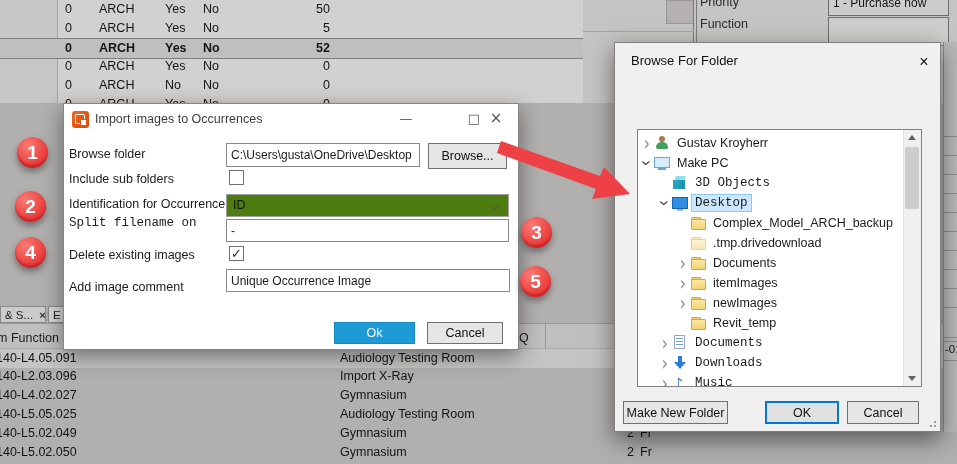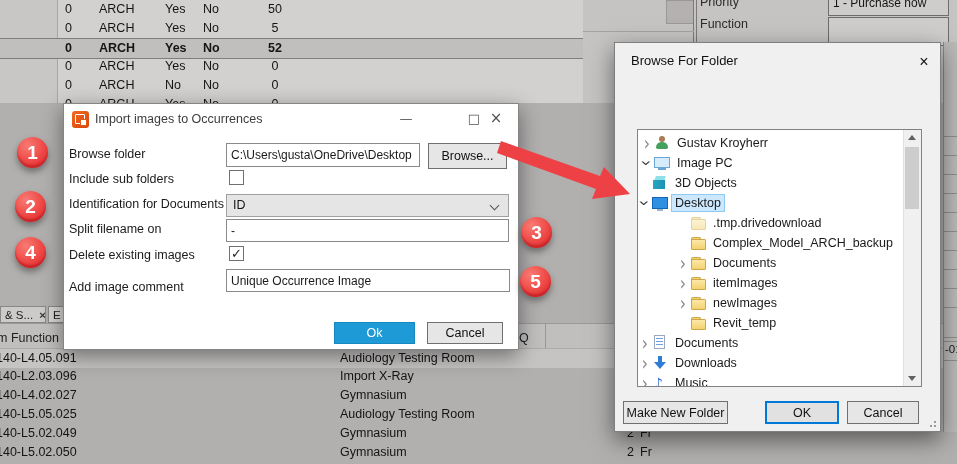--- a/index.html
+++ b/index.html
@@ -10,21 +10,21 @@
   
   .top-left{left:0;top:0;width:583px;height:103px;background:#d3d1d0;border-right:1px solid #8f8d8c;}
   .tl-band{left:0;top:0;width:57px;height:103px;background:#c9c7c6;border-right:1px solid #a8a6a5;}
   .trowbg{left:0;width:583px;height:19px;line-height:19px;}
   .trowbg.sel{background:#c1bfbe;border-top:1px solid #807e7d;border-bottom:1px solid #807e7d;font-weight:bold;}
   .tc{position:absolute;white-space:nowrap;}
   .tc0{left:58px;width:14px;text-align:right;}
   .tc1{left:99px;}
   .tc2{left:165px;}
   .tc3{left:203px;}
-  .tc4{left:252px;width:46px;text-align:center;}
+  .tc4{left:284px;width:46px;text-align:right;}
 
   
   .top-right{left:583px;top:0;width:374px;height:103px;background:#c6c4c3;}
   .tr-block{left:83px;top:0;width:26px;height:22px;background:#b4b1b0;border:1px solid #9a9897;}
   .tr-vline{top:0;width:1px;height:103px;background:#7b7979;}
   .tr-hline{left:0;top:31px;width:111px;height:1px;background:#a5a3a2;}
   .tr-label{color:#2b2b2b;white-space:nowrap;}
   .tr-box{left:245px;width:119px;background:#cfcdcc;border:1px solid #6f6d6c;}
 
   
@@ -54,36 +54,36 @@
           color:#555;font-size:13px;font-family:"DejaVu Sans",sans-serif;}
   .flabel{left:5px;color:#1b1b1b;white-space:nowrap;}
   .tinput{background:#fff;border:1px solid #8a8a8a;box-sizing:border-box;font-family:"Liberation Sans",sans-serif;
           font-size:12px;padding:2px 4px;color:#1a1a1a;}
   .btn{background:#e6e6e6;border:1px solid #707070;box-sizing:border-box;display:flex;align-items:center;
        justify-content:center;font-size:12.5px;color:#111;}
   .btn-ok-blue{background:#1e9ad6;border:1px solid #1787c0;color:#fff;}
   .cbox{width:15px;height:15px;background:#fff;border:1px solid #707070;box-sizing:border-box;
         display:flex;align-items:center;justify-content:center;}
   .cbmark{font-family:"DejaVu Sans",sans-serif;font-size:13px;color:#1f1f1f;line-height:13px;}
-  .selectbox{background:#e5e5e5;border:1px solid #a0a0a0;box-sizing:border-box;}
+  .selectbox{background:#4d7c0f;border:1px solid #a0a0a0;box-sizing:border-box;}
   .selectbox .seltext{position:absolute;left:6px;top:3px;}
   .chev{position:absolute;right:10px;top:7px;width:6px;height:6px;border-right:1.5px solid #555;
         border-bottom:1.5px solid #555;transform:rotate(45deg);}
 
   
   .browse-dlg{left:614px;top:42px;width:327px;height:390px;background:#f0f0f0;border:1px solid #7f7f7f;
               box-shadow:0 8px 22px rgba(0,0,0,.5);z-index:20;box-sizing:border-box;}
   .bdlg-title{left:16px;top:10px;font-size:13px;color:#101010;}
   .bdlg-close{left:296px;top:7px;width:26px;height:24px;display:flex;align-items:center;justify-content:center;
               font-size:16px;color:#111;}
   .treebox{left:22px;top:86px;width:285px;height:258px;background:#fff;border:1px solid #828282;
            box-sizing:border-box;overflow:hidden;}
   .treerows{position:absolute;left:0;top:3px;right:17px;}
   .trow{display:flex;align-items:center;height:20px;white-space:nowrap;text-align:right;}
-  .lv0{padding-left:2px;} .lv1{} .lv2{padding-left:38px;}
+  .lv0{padding-left:2px;} .lv1{padding-left:20px;font-family:Liberation Mono, monospace;} .lv2{padding-left:38px;}
   .exp{width:14px;flex:0 0 14px;height:20px;display:flex;align-items:center;justify-content:center;}
   .exp::before{display:inline-block;font-family:"DejaVu Sans",sans-serif;font-size:14px;line-height:14px;}
   .exp[data-expand="collapsed"]::before{content:"›";color:#8c8c8c;transform:scale(1.1,1.4);}
   .exp[data-expand="expanded"]::before{content:"›";color:#3c3c3c;transform:rotate(90deg) scale(1.1,1.4);}
   .exp[data-expand="none"]::before{content:"";}
   .tlbl{padding:1px 3px;color:#1a1a1a;}
   .tlbl[data-selected="true"]{background:#cbe8ff;outline:1px solid #90c8f0;}
 
   .ticon{width:17px;height:16px;position:relative;flex:0 0 17px;margin-right:3px;}
   .ticon[data-icon^="folder"]::before{content:"";position:absolute;left:1px;top:2px;width:8px;height:4px;
@@ -275,27 +275,27 @@
     <input class="abs tinput" style="left: 162px; top: 39px; width: 194px; height: 24px;" value="C:\Users\gusta\OneDrive\Desktop">
     <div class="abs btn" style="left:364px;top:39px;width:79px;height:26px;justify-content:center;">
       <span>Browse...</span>
     </div>
 
     <span class="abs flabel" style="top:68px;">Include sub folders</span>
     <div class="abs cbox" style="left:165px;top:66px;">
       <span class="cbmark"></span>
     </div>
 
-    <span class="abs flabel" style="top:93px;">Identification for Documents</span>
+    <span class="abs flabel" style="top:93px;">Identification for Occurrence</span>
     <div class="abs selectbox" style="left:162px;top:90px;width:283px;height:23px;">
       <span class="seltext">ID</span>
       <span class="chev"></span>
     </div>
 
-    <span class="abs flabel" style="top:118px;">Split filename on</span>
+    <span class="abs flabel" style="top:112px;font-family:Liberation Mono, monospace;">Split filename on</span>
     <input class="abs tinput" style="left: 162px; top: 115px; width: 283px; height: 23px;" value="-">
 
     <span class="abs flabel" style="top:144px;">Delete existing images</span>
     <div class="abs cbox" style="left:165px;top:142px;">
       <span class="cbmark">✓</span>
     </div>
 
     <span class="abs flabel" style="top:176px;">Add image comment</span>
     <input class="abs tinput" style="left: 162px; top: 165px; width: 284px; height: 23px;" value="Unique Occurrence Image">
 
@@ -314,41 +314,41 @@
     <div class="abs treebox">
       <div class="treerows">
         <div class="trow lv0">
           <span class="exp" data-expand="collapsed"></span>
           <span class="ticon" data-icon="user"></span>
           <span class="tlbl">Gustav Kroyherr</span>
         </div>
         <div class="trow lv0">
           <span class="exp" data-expand="expanded"></span>
           <span class="ticon" data-icon="pc"></span>
-          <span class="tlbl">Image PC</span>
+          <span class="tlbl">Make PC</span>
         </div>
         <div class="trow lv1">
           <span class="exp" data-expand="none"></span>
           <span class="ticon" data-icon="cube"></span>
           <span class="tlbl">3D Objects</span>
         </div>
         <div class="trow lv1">
           <span class="exp" data-expand="expanded"></span>
           <span class="ticon" data-icon="desktop"></span>
           <span class="tlbl" data-selected="true">Desktop</span>
         </div>
         <div class="trow lv2">
           <span class="exp" data-expand="none"></span>
+          <span class="ticon" data-icon="folder"></span>
+          <span class="tlbl">Complex_Model_ARCH_backup</span>
+        </div>
+        <div class="trow lv2">
+          <span class="exp" data-expand="none"></span>
           <span class="ticon" data-icon="folder-faded"></span>
           <span class="tlbl">.tmp.drivedownload</span>
-        </div>
-        <div class="trow lv2">
-          <span class="exp" data-expand="none"></span>
-          <span class="ticon" data-icon="folder"></span>
-          <span class="tlbl">Complex_Model_ARCH_backup</span>
         </div>
         <div class="trow lv2">
           <span class="exp" data-expand="collapsed"></span>
           <span class="ticon" data-icon="folder"></span>
           <span class="tlbl">Documents</span>
         </div>
         <div class="trow lv2">
           <span class="exp" data-expand="collapsed"></span>
           <span class="ticon" data-icon="folder"></span>
           <span class="tlbl">itemImages</span>

